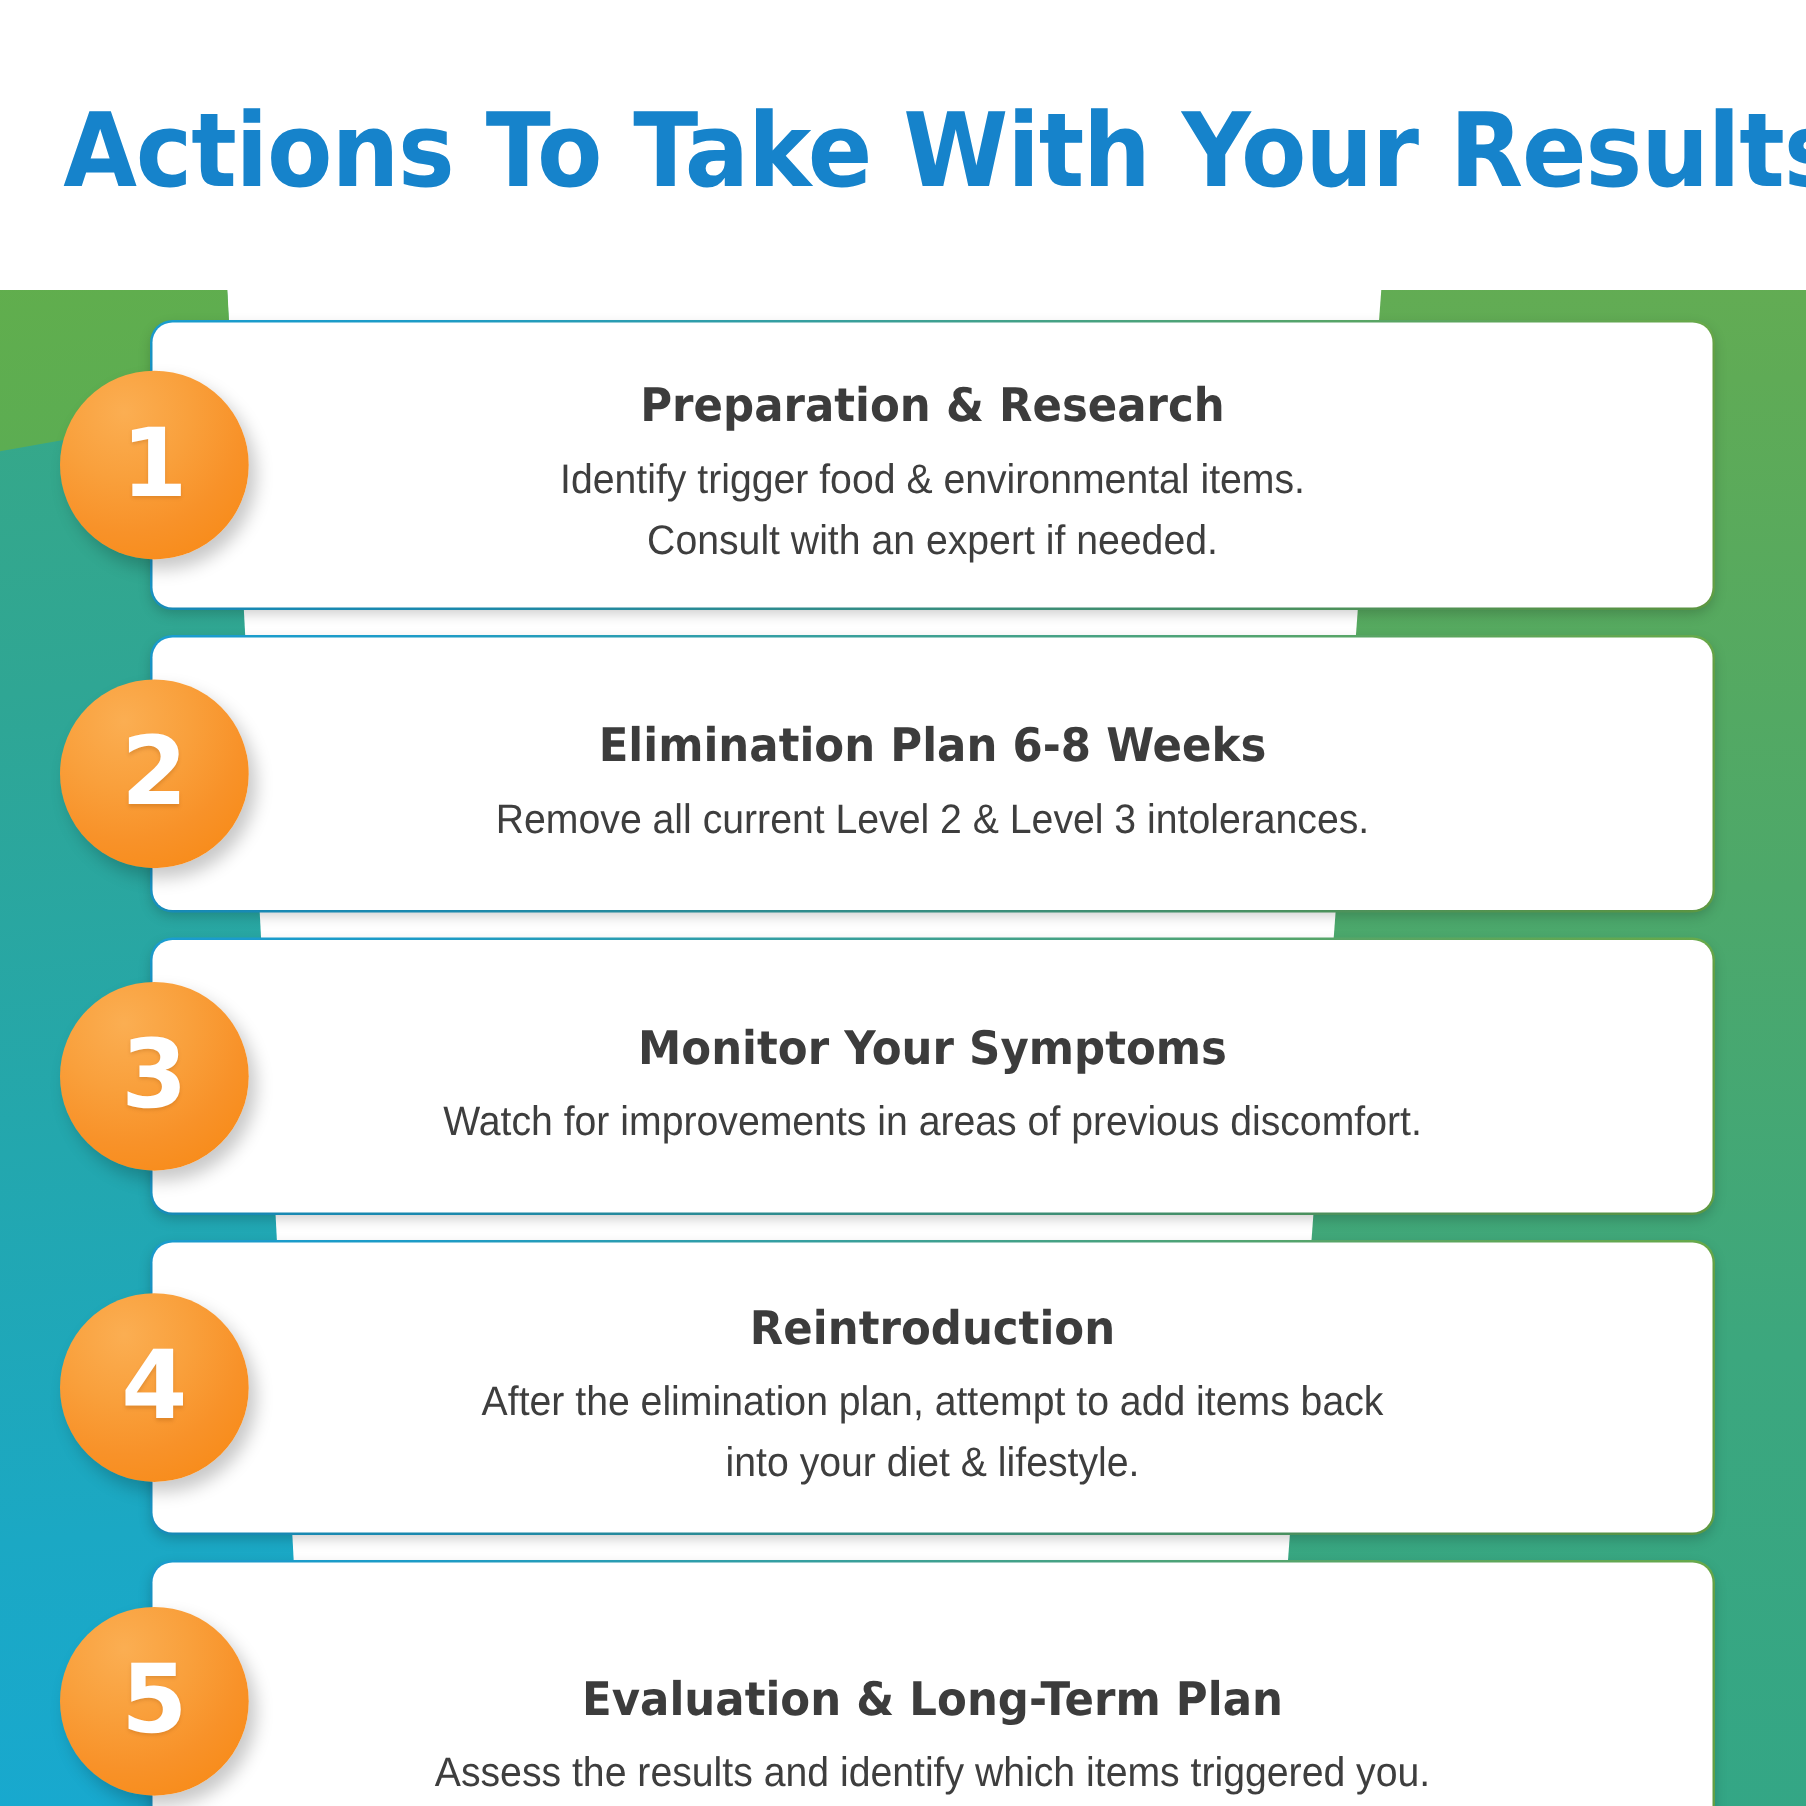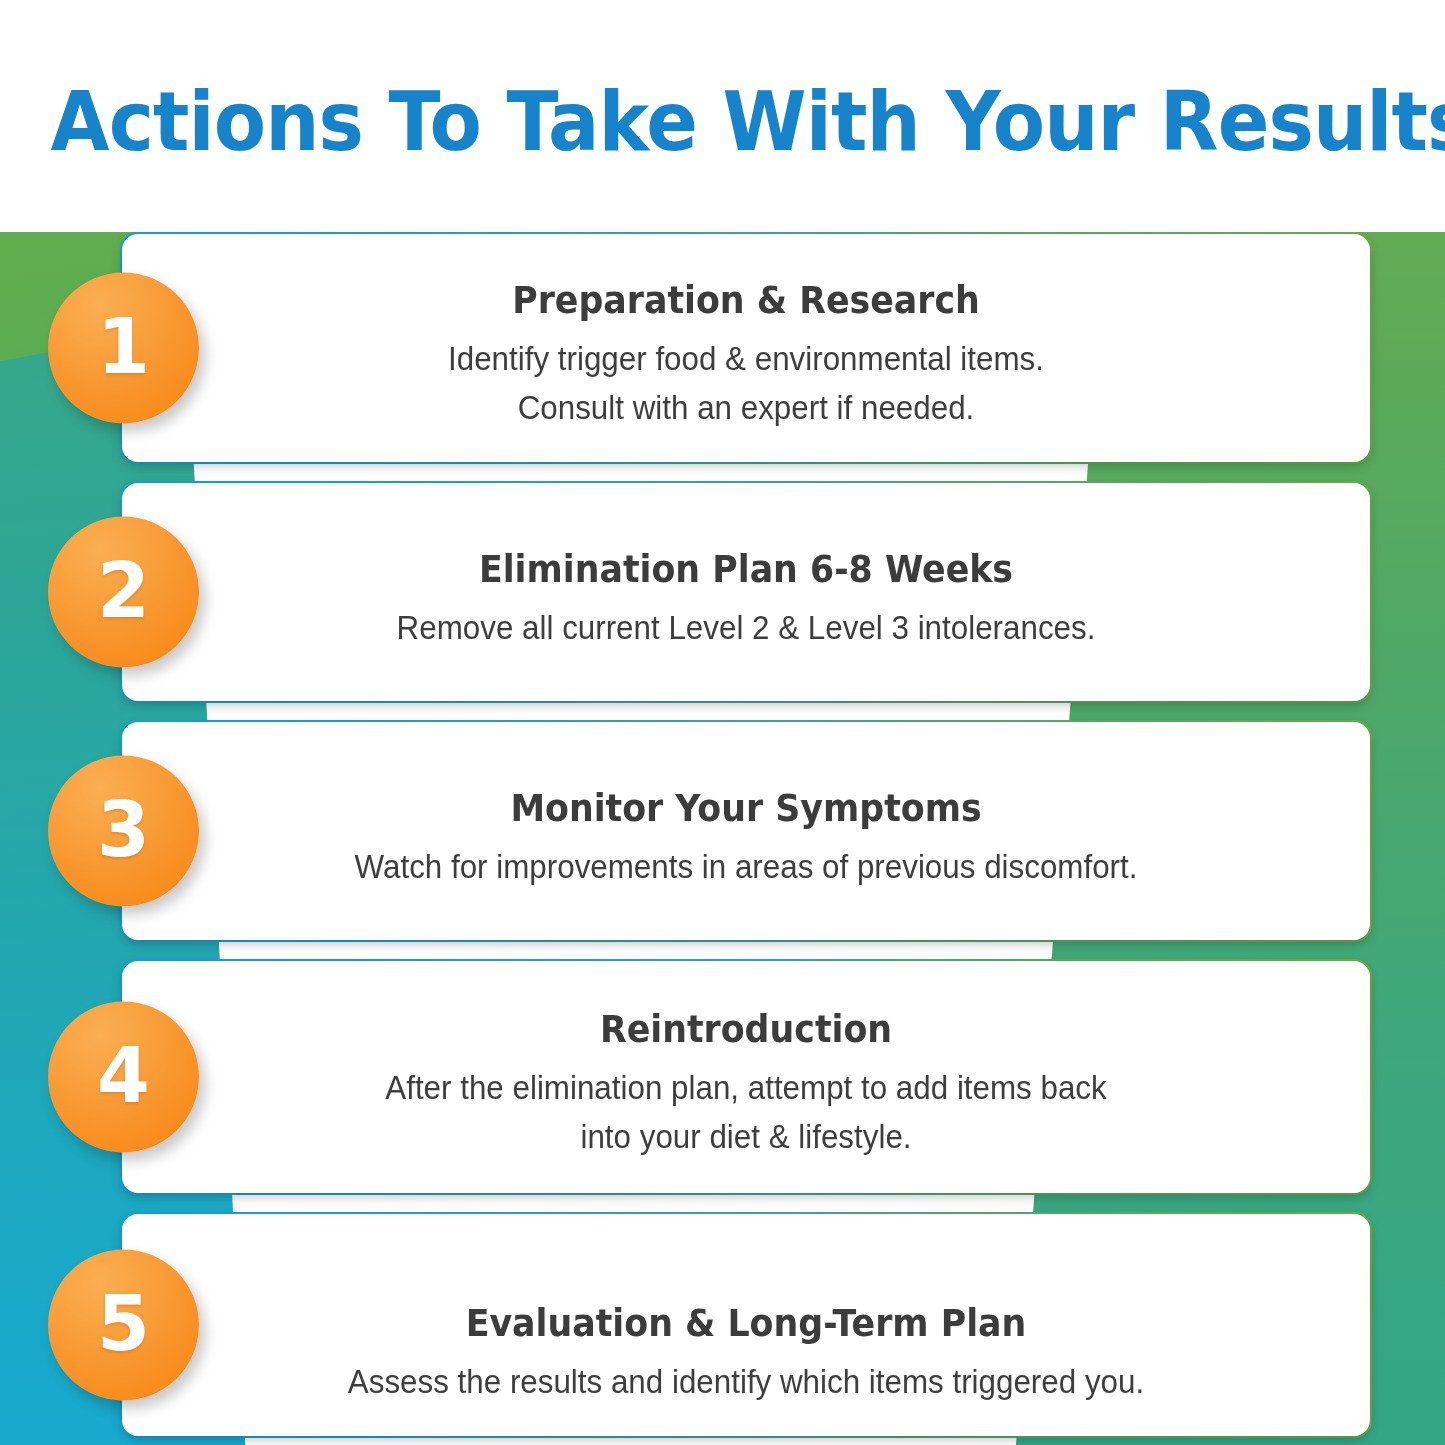--- a/index.html
+++ b/index.html
@@ -90,20 +90,21 @@
     background:#ffffff;
     border-radius:16px;
     box-shadow:0 4px 11px rgba(0,0,0,0.22);
     padding:44px 58px 30px 58px;
     box-sizing:border-box;
     display:flex;
     flex-direction:column;
     align-items:center;
     justify-content:center;
     text-align:center;
+    margin-top:24px;
   }
   
   .card::before{
     content:"";
     position:absolute;
     inset:-2px;
     border-radius:18px;
     background:linear-gradient(90deg,#1BA3D8 0%,#1FA2CF 18%,#3FA79C 48%,#5BAC6C 76%,#6CB04C 100%);
     z-index:-1;
   }

